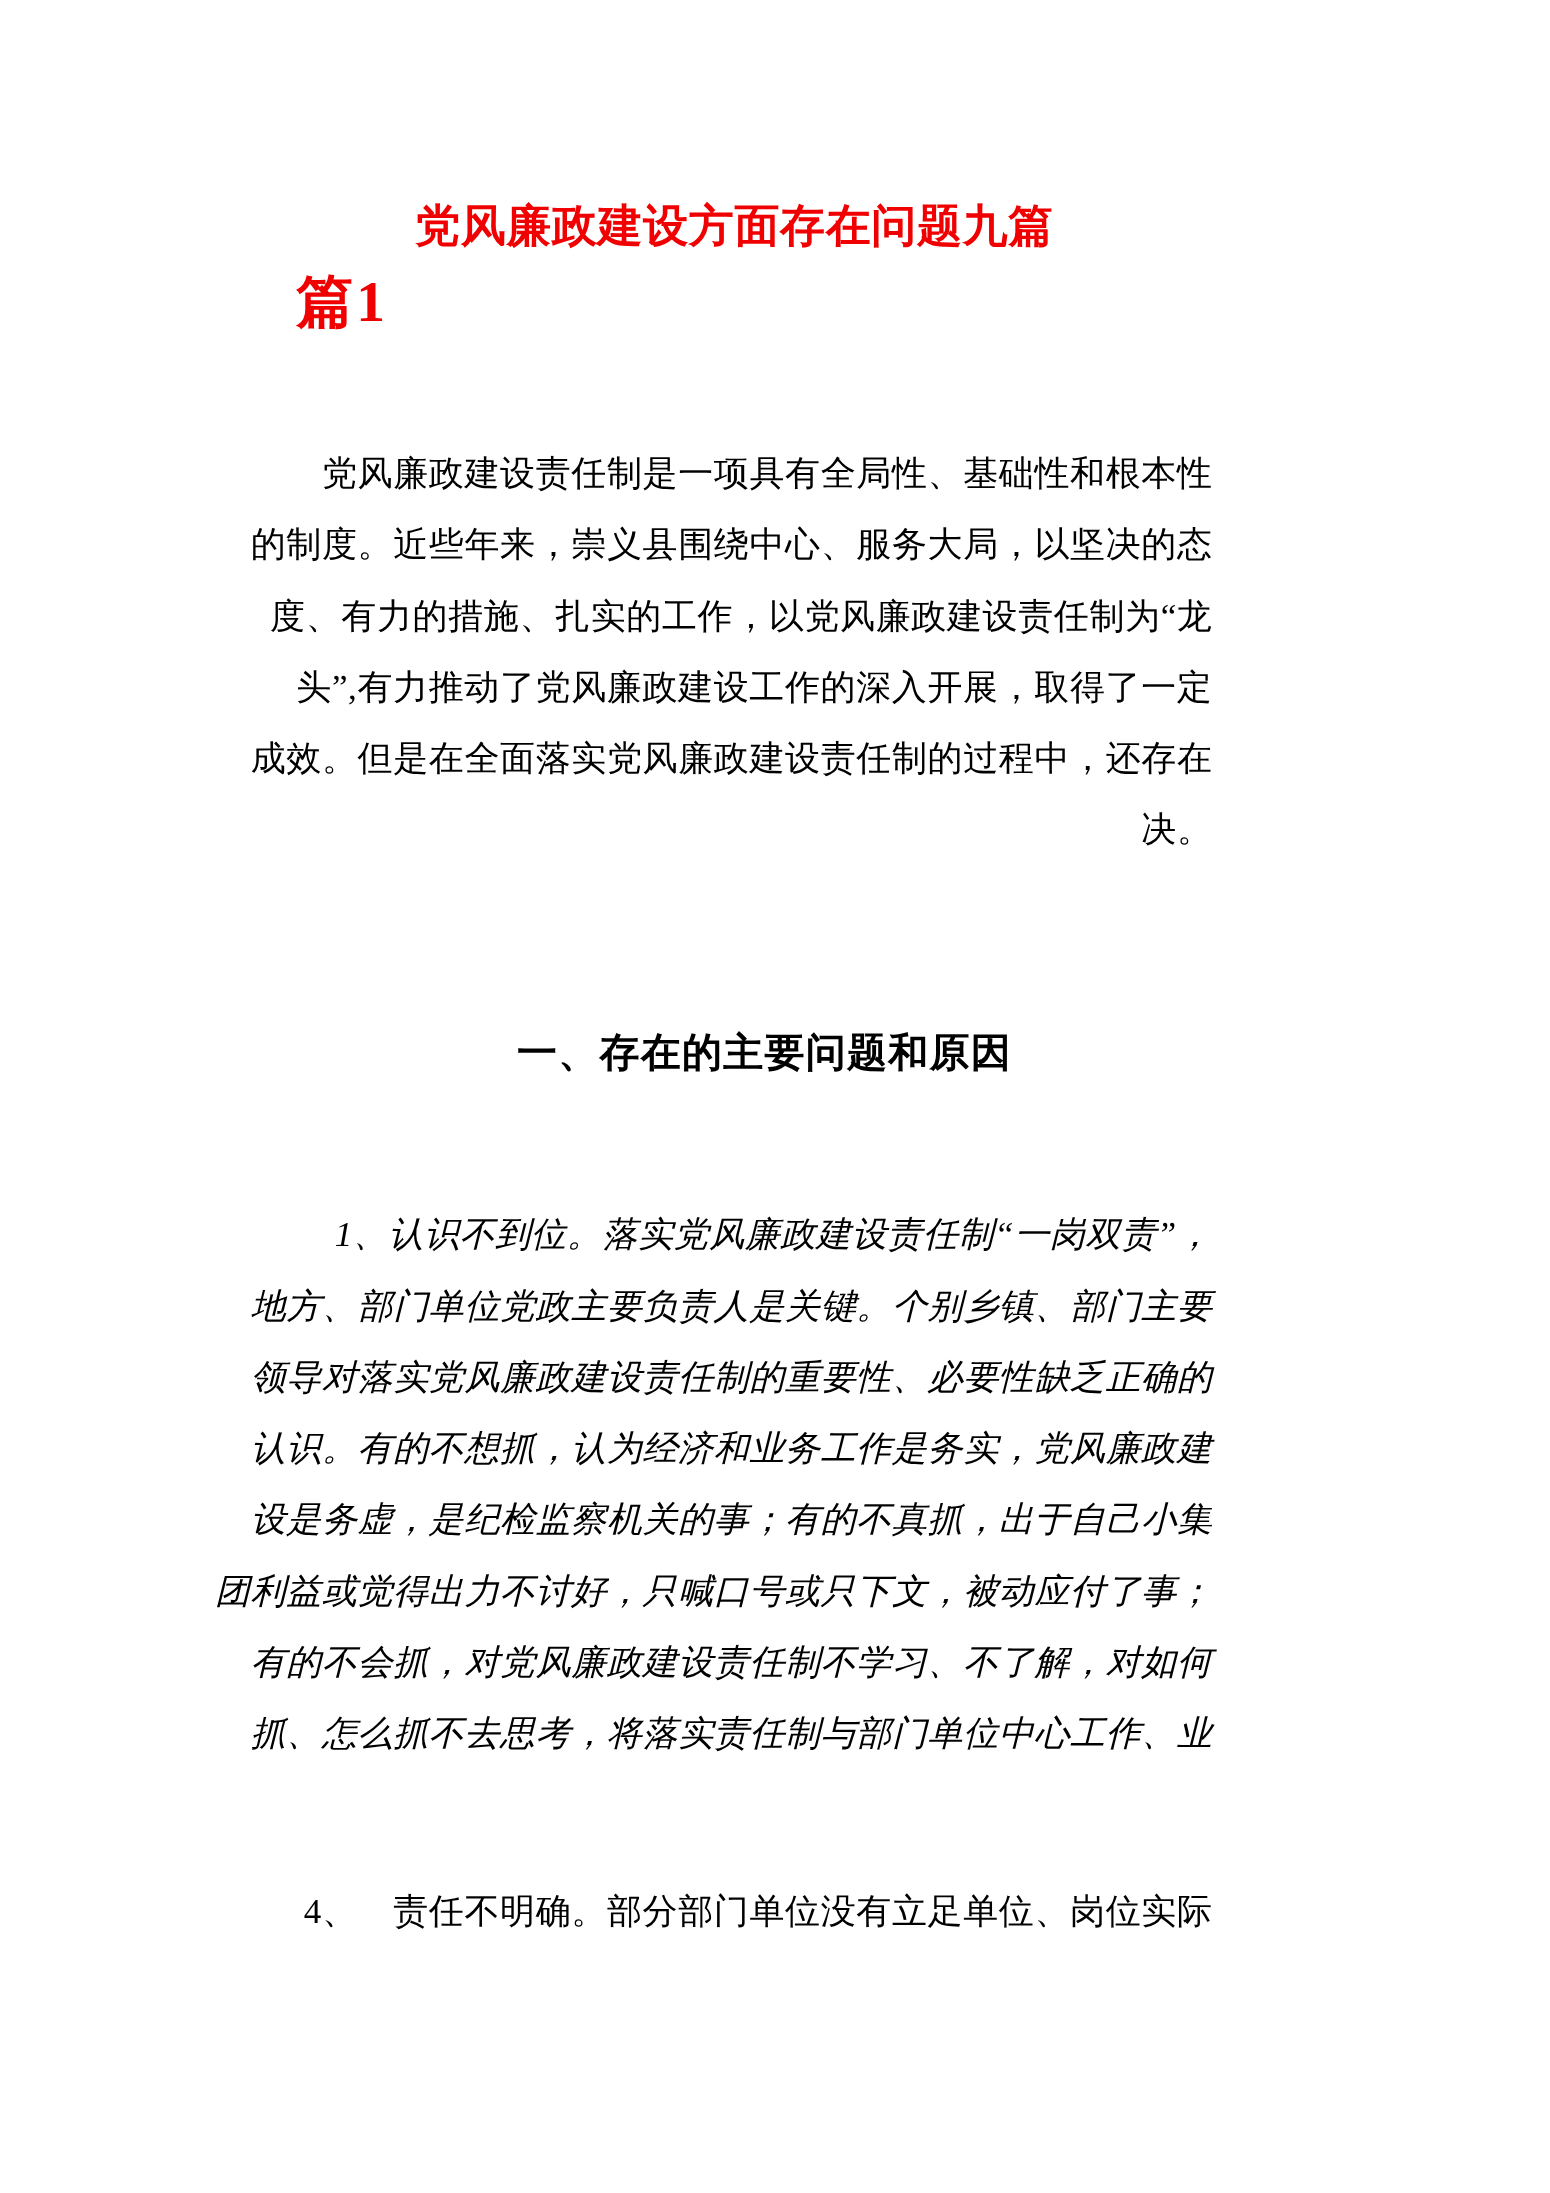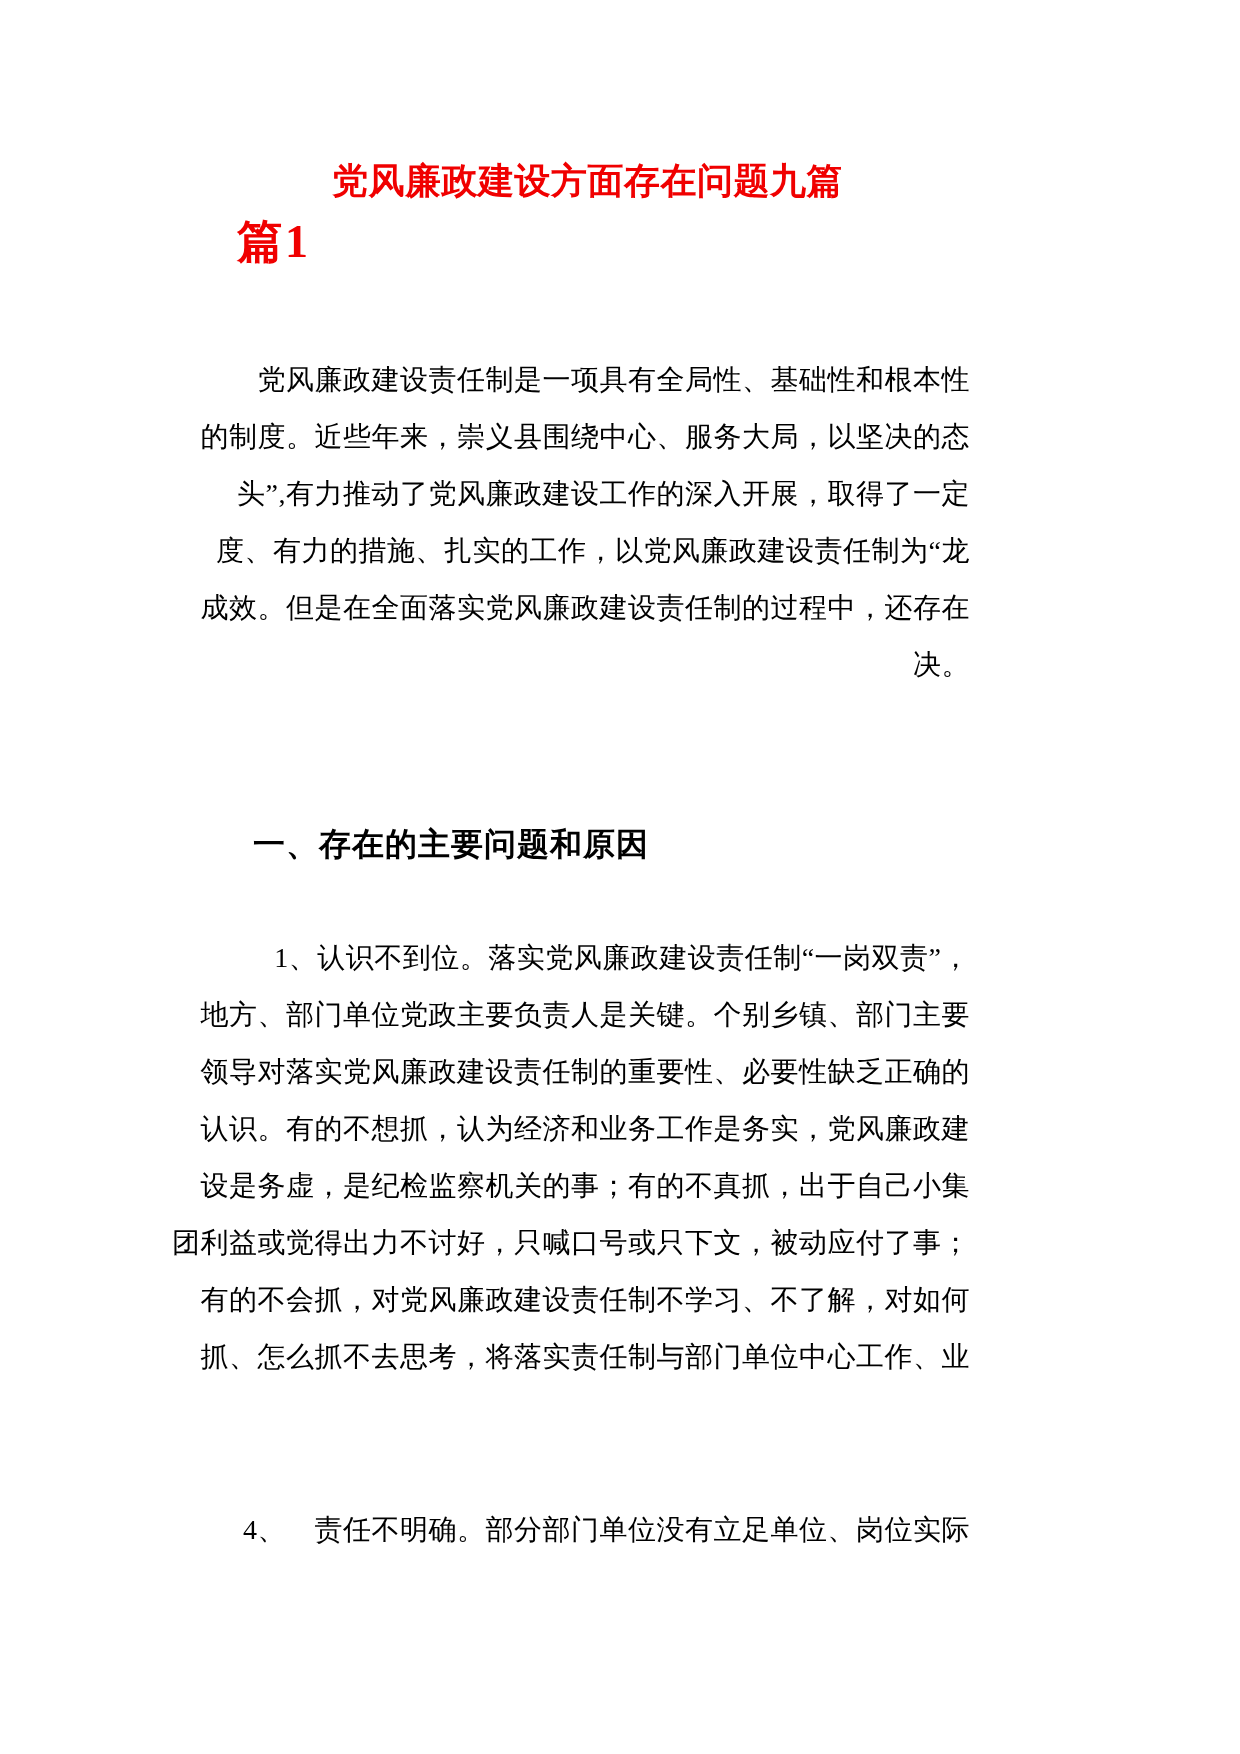--- a/index.html
+++ b/index.html
@@ -64,43 +64,44 @@
   .para .line.indent {
     padding-left: 56px;
   }
   #paragraph-1 { top: 351px; }
   .sub-heading {
     position: absolute;
     left: 170px;
     top: 816px;
     width: 800px;
     padding-left: 83px;
-    font-family: Liberation Sans, sans-serif;
+    font-family: Liberation Mono, monospace;
     font-size: 32px;
     font-weight: 700;
     line-height: 57px;
     letter-spacing: 1px;
     white-space: nowrap;
+    text-align: center;
   }
-  #paragraph-2 { top: 929px; }
+  #paragraph-2 { top: 960px; font-style: italic; }
   #paragraph-3 { top: 1494px; line-height: 72px; }
 </style>
 </head>
 <body>
 
 <div class="page">
   <h1 class="doc-title">党风廉政建设方面存在问题九篇</h1>
 
   <div class="section-label">篇1</div>
 
   <div class="para" id="paragraph-1">
       <div class="line indent">党风廉政建设责任制是一项具有全局性、基础性和根本性</div>
       <div class="line">的制度。近些年来，崇义县围绕中心、服务大局，以坚决的态</div>
+      <div class="line">度、有力的措施、扎实的工作，以党风廉政建设责任制为“龙</div>
       <div class="line">头”,有力推动了党风廉政建设工作的深入开展，取得了一定</div>
-      <div class="line">度、有力的措施、扎实的工作，以党风廉政建设责任制为“龙</div>
       <div class="line">成效。但是在全面落实党风廉政建设责任制的过程中，还存在</div>
       <div class="line">决。</div>
     </div>
 
   <h2 class="sub-heading">一、存在的主要问题和原因</h2>
 
   <div class="para" id="paragraph-2">
       <div class="line indent">1、认识不到位。落实党风廉政建设责任制“一岗双责”，</div>
       <div class="line">地方、部门单位党政主要负责人是关键。个别乡镇、部门主要</div>
       <div class="line">领导对落实党风廉政建设责任制的重要性、必要性缺乏正确的</div>

